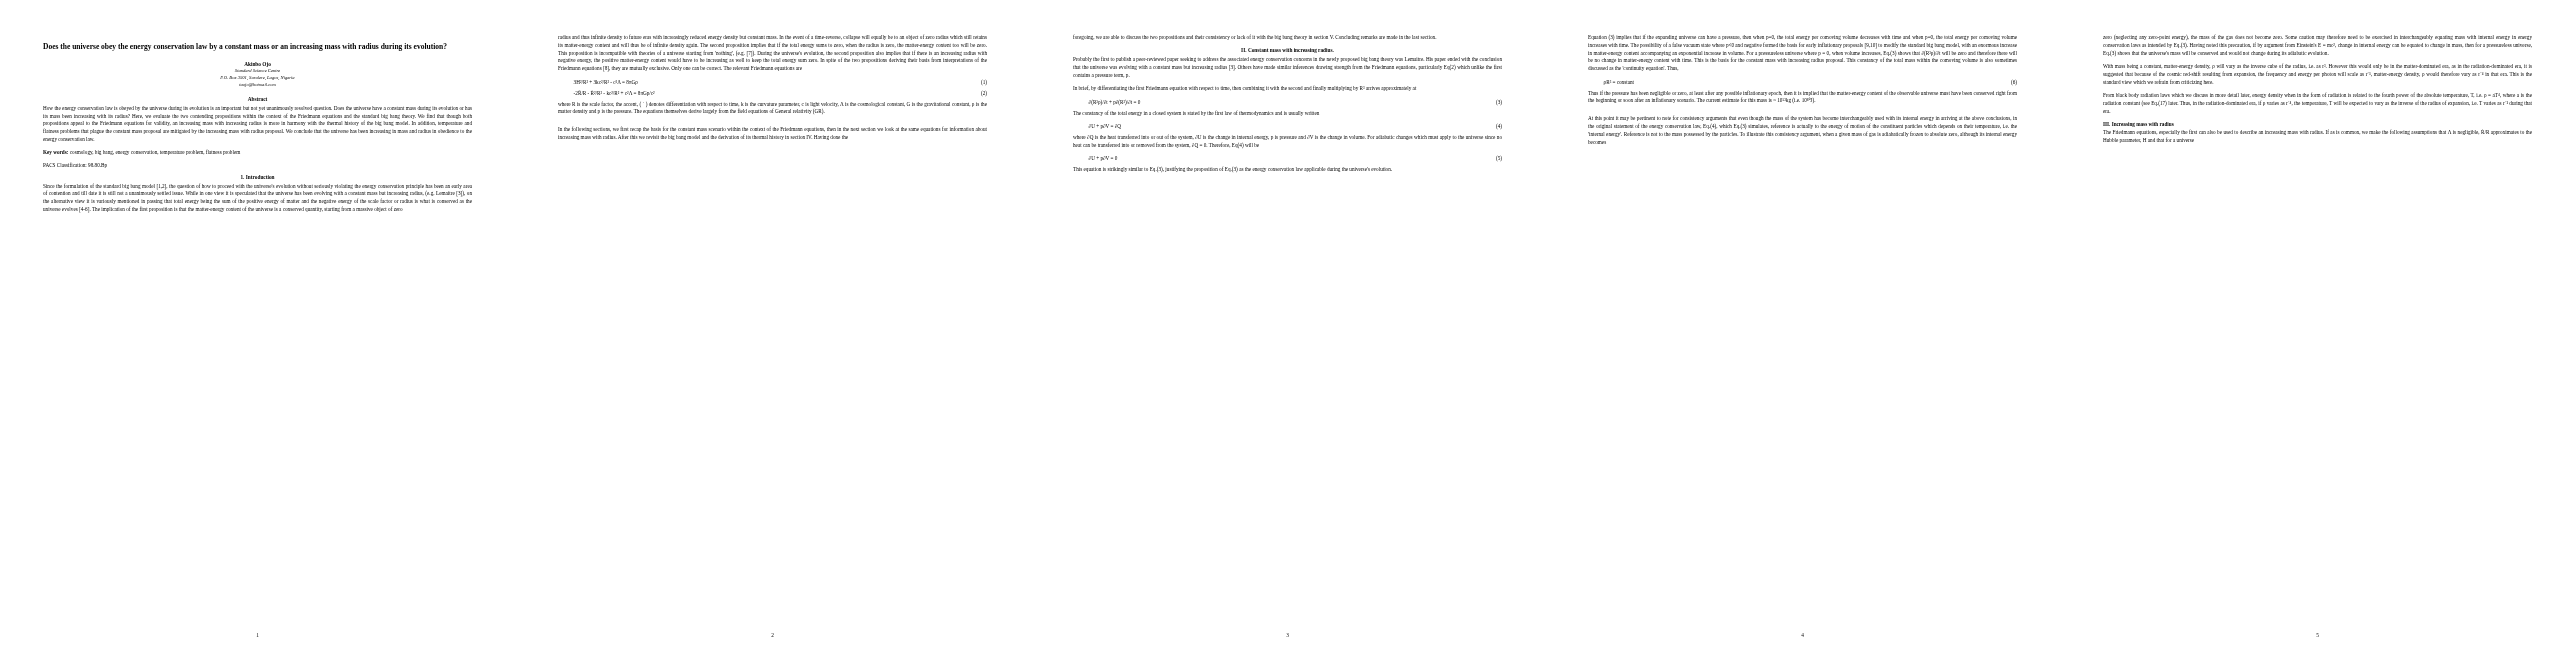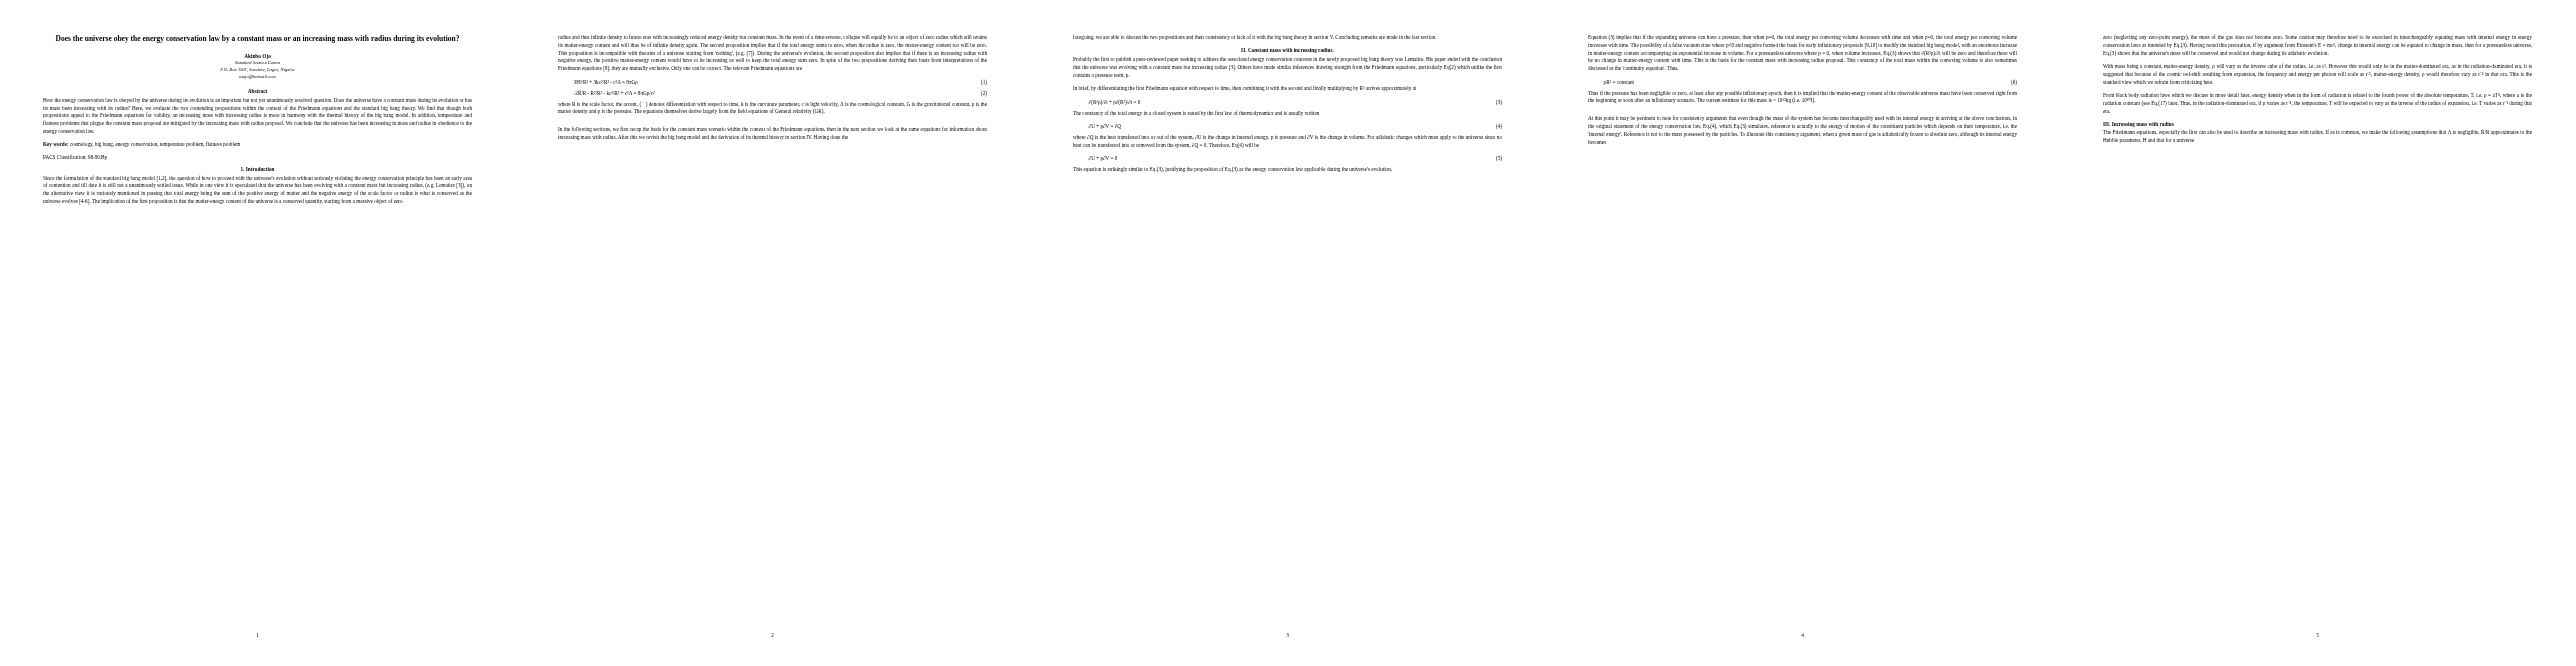--- a/index.html
+++ b/index.html
@@ -41,22 +41,22 @@
     left: 0;
     width: 100%;
     text-align: center;
     font-size: 5.3px;
     color: #000;
   }
   .title {
     font-size: 7.5px;
     font-weight: bold;
     line-height: 1.35;
-    margin: 0 0 9px 0;
-    text-align: center;
+    margin: 8px 0 9px 0;
+    text-align: left;
   }
   .author {
     text-align: center;
     font-size: 5.3px;
     font-weight: bold;
     margin: 0 0 1.1px 0;
   }
   .affil {
     text-align: center;
     font-size: 4.6px;

